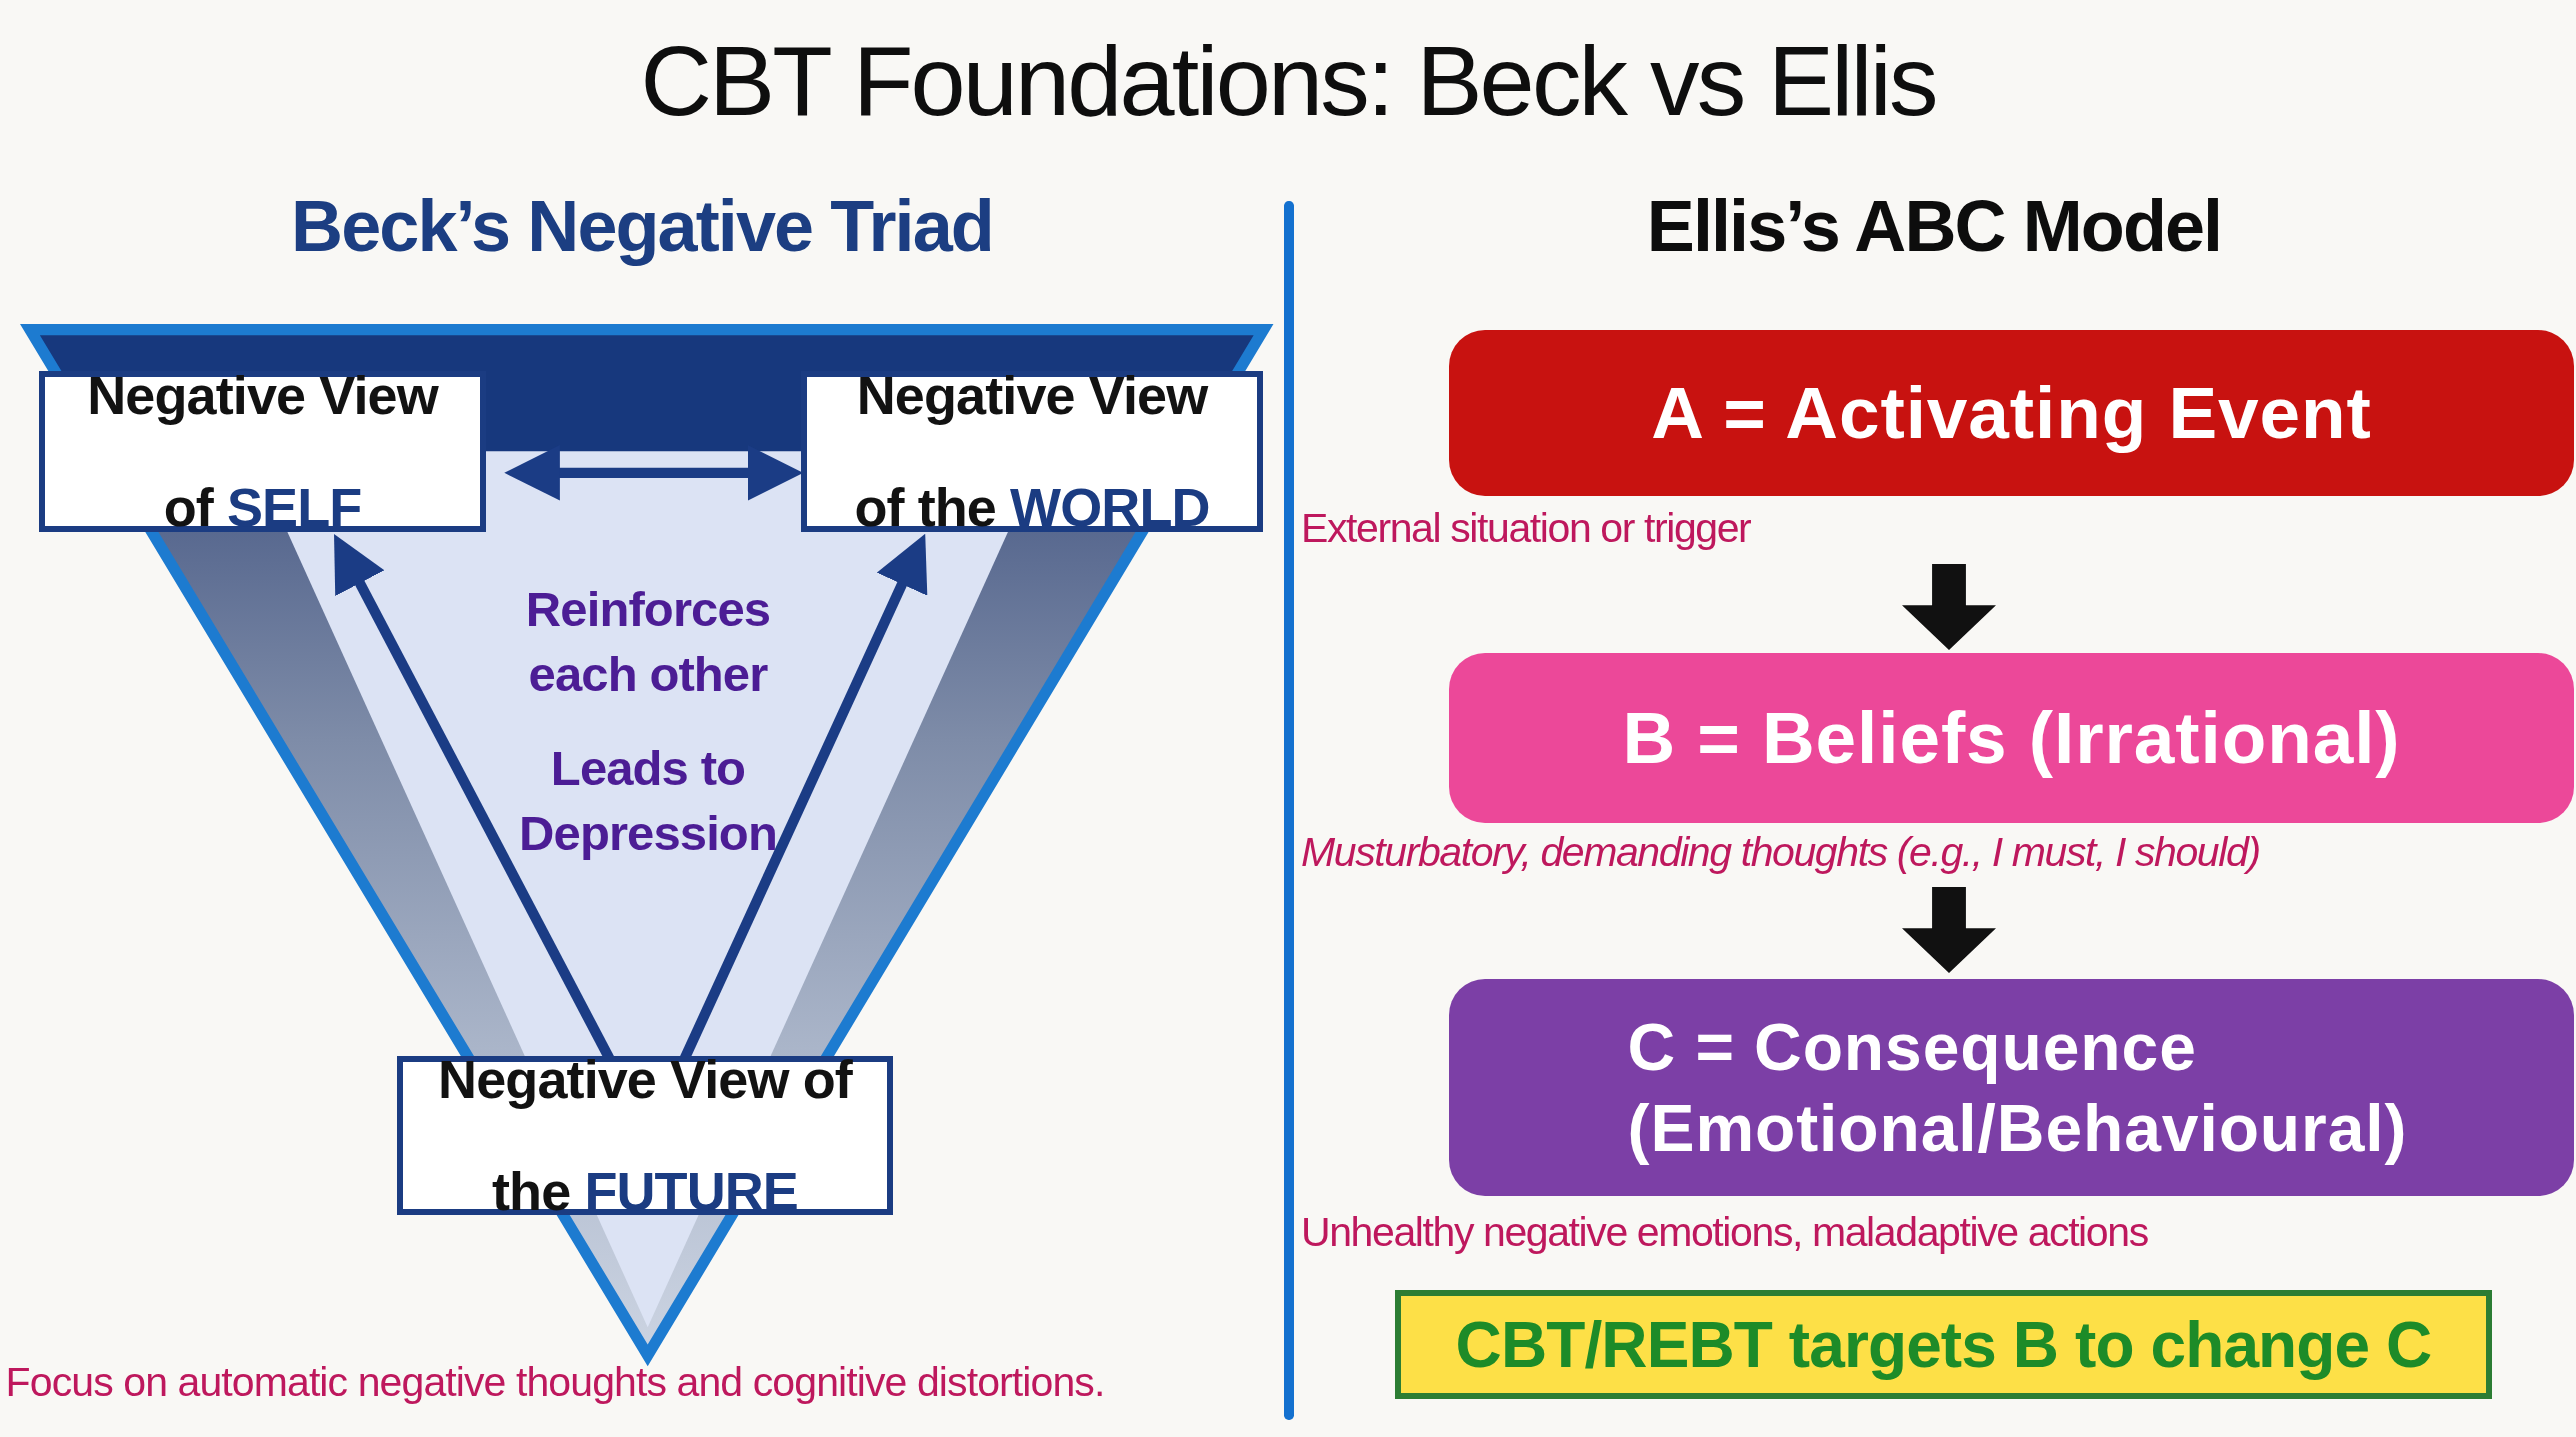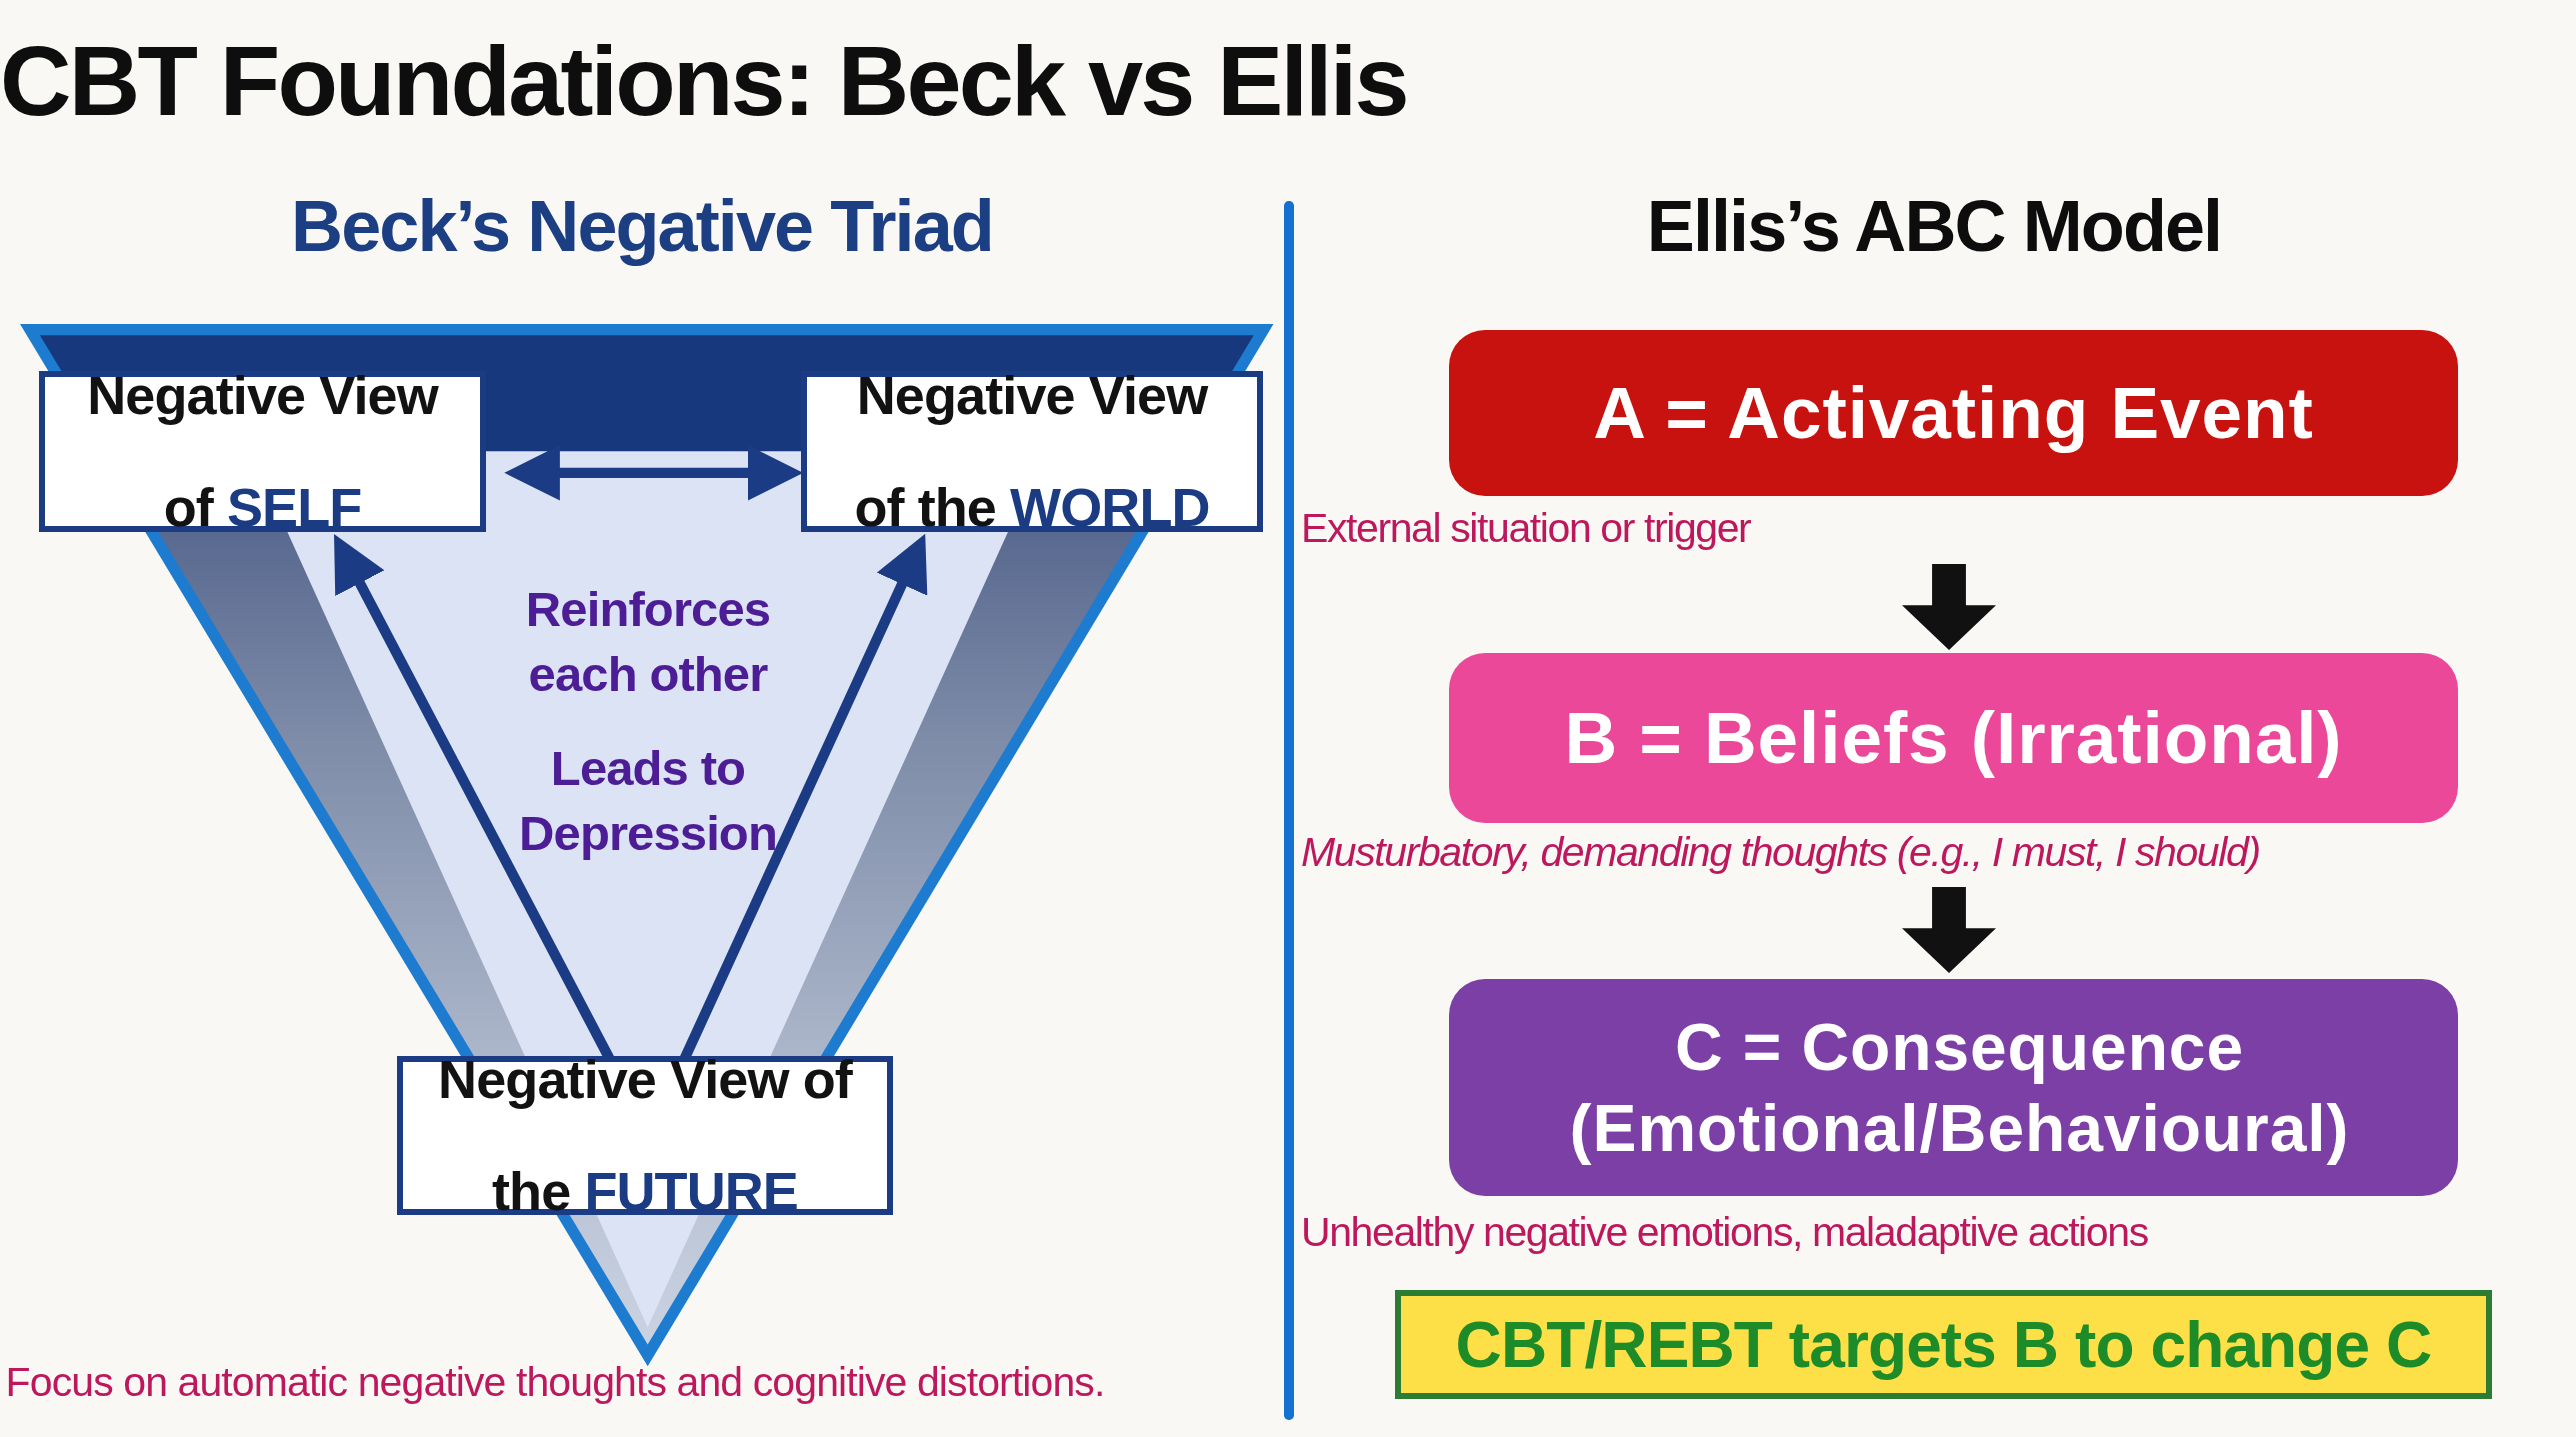--- a/index.html
+++ b/index.html
@@ -8,21 +8,21 @@
     background:#f9f8f5;
     font-family:"Liberation Sans", sans-serif;
     overflow:hidden;
   }
   #canvas { position:relative; width:2576px; height:1438px; }
 
   .abs { position:absolute; }
 
   .main-title {
     left:0; top:24px; width:2576px;
-    text-align:left; font-size:99px; font-weight:bold;
+    text-align:center; font-size:99px; font-weight:normal;
     letter-spacing:-2.8px; color:#0e0e0e; white-space:nowrap;
   }
 
   .panel-heading {
     top:185px; width:1284px; text-align:center;
     font-size:72px; font-weight:bold; letter-spacing:-1.9px; white-space:nowrap;
   }
   .beck-heading { left:0; color:#1c3e82; }
   .ellis-heading { left:1292px; color:#0d0d0d; }
 
@@ -46,23 +46,23 @@
     font-size:49px; font-weight:bold; color:#4c1d95;
     line-height:1.32; white-space:pre-line; letter-spacing:-0.9px;
   }
   .lbl-reinforces { top:577px; }
   .lbl-leads { top:736px; }
 
   .caption { font-size:41px; color:#be185d; text-align:left; letter-spacing:-0.9px; white-space:nowrap; }
   .caption-left { left:5.6px; top:1359px; width:1273px; }
 
   .step-box {
-    left:1449px; width:1009px; border-radius:36px;
+    left:1449px; width:1125px; border-radius:36px;
     display:flex; justify-content:center; align-items:center;
-    color:#ffffff; font-weight:bold; text-align:center;
+    color:#ffffff; font-weight:bold; text-align:left;
     line-height:1.22; white-space:pre-line; box-sizing:border-box;
     letter-spacing:0.9px;
   }
   .step-a { top:330px; height:166px; font-size:73px; background:#c81210; }
   .step-b { top:653px; height:170px; font-size:73px; background:#e87e35; }
   .step-c { top:979px; height:217px; font-size:66px; background:#7c3fa6; }
 
   .caption-right { left:1301px; width:1275px; letter-spacing:-1.4px; }
   .cap-a { top:505px; }
   .cap-b { top:829px;font-style:italic; }

